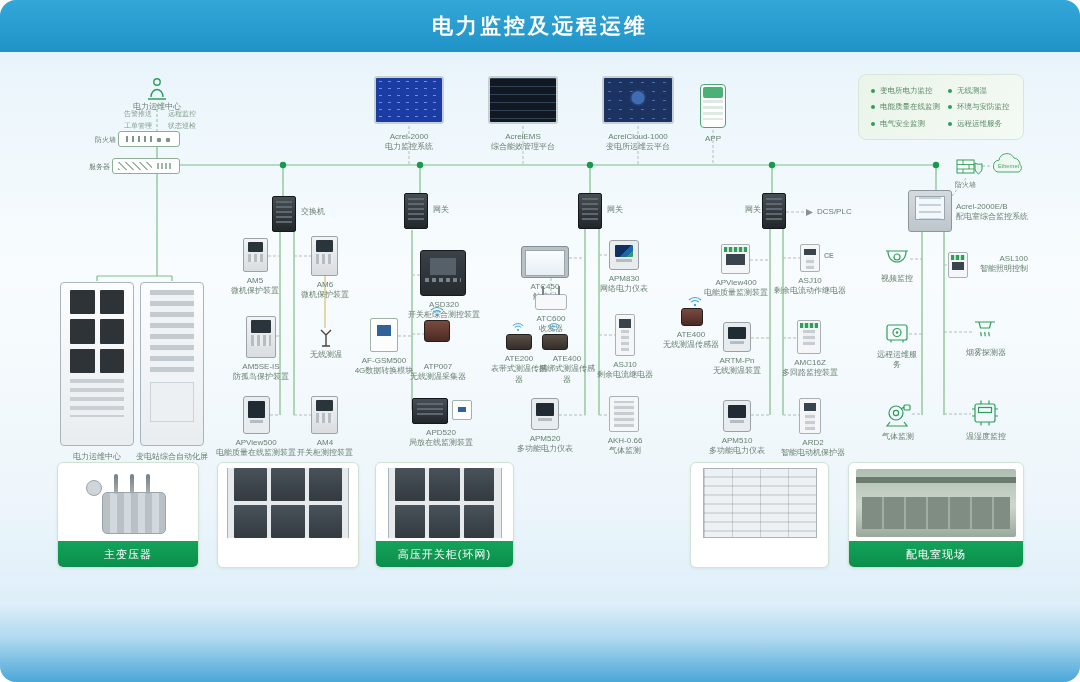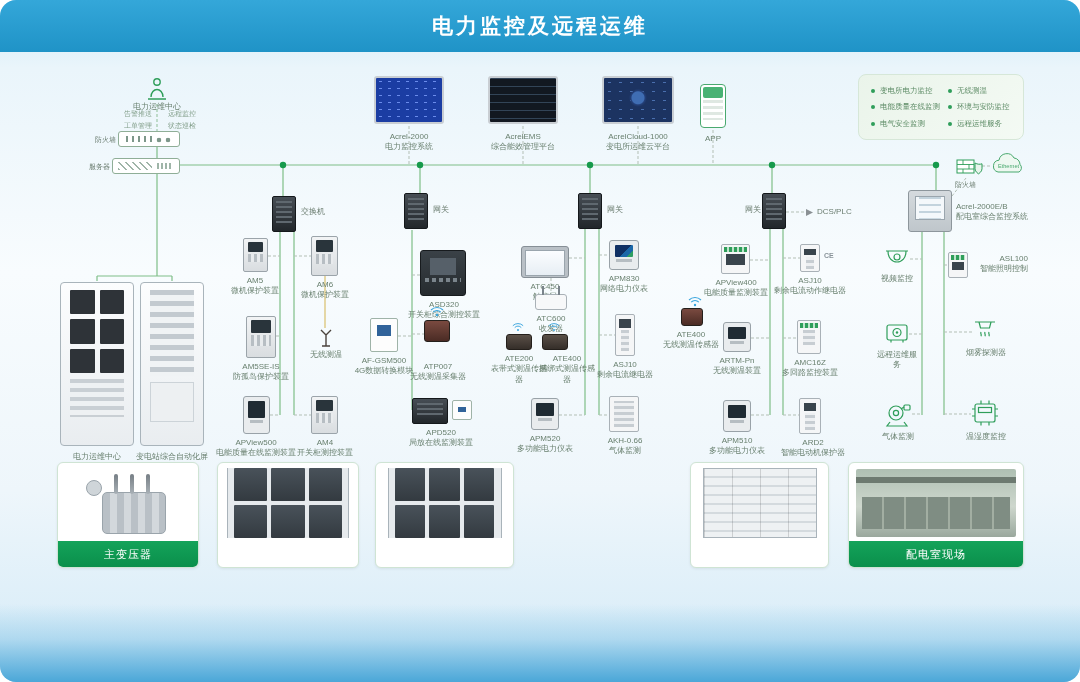--- a/index.html
+++ b/index.html
@@ -621,20 +621,23 @@
         <div class="w">
             <i></i>
             <i></i>
             <i></i>
             <i></i>
             <i></i>
             <i></i>
           </div>
       </div>
     </div>
+    <div class="bar">
+        <span>高压开关柜(环网)</span>
+      </div>
   </div>
 
 
   <div class="card" style="left:690px;top:462px;width:137px;height:104px">
     <div class="ph">
       <div class="gcs"></div>
     </div>
   </div>
 
   <div class="card" style="left:848px;top:462px;width:174px;height:104px">

